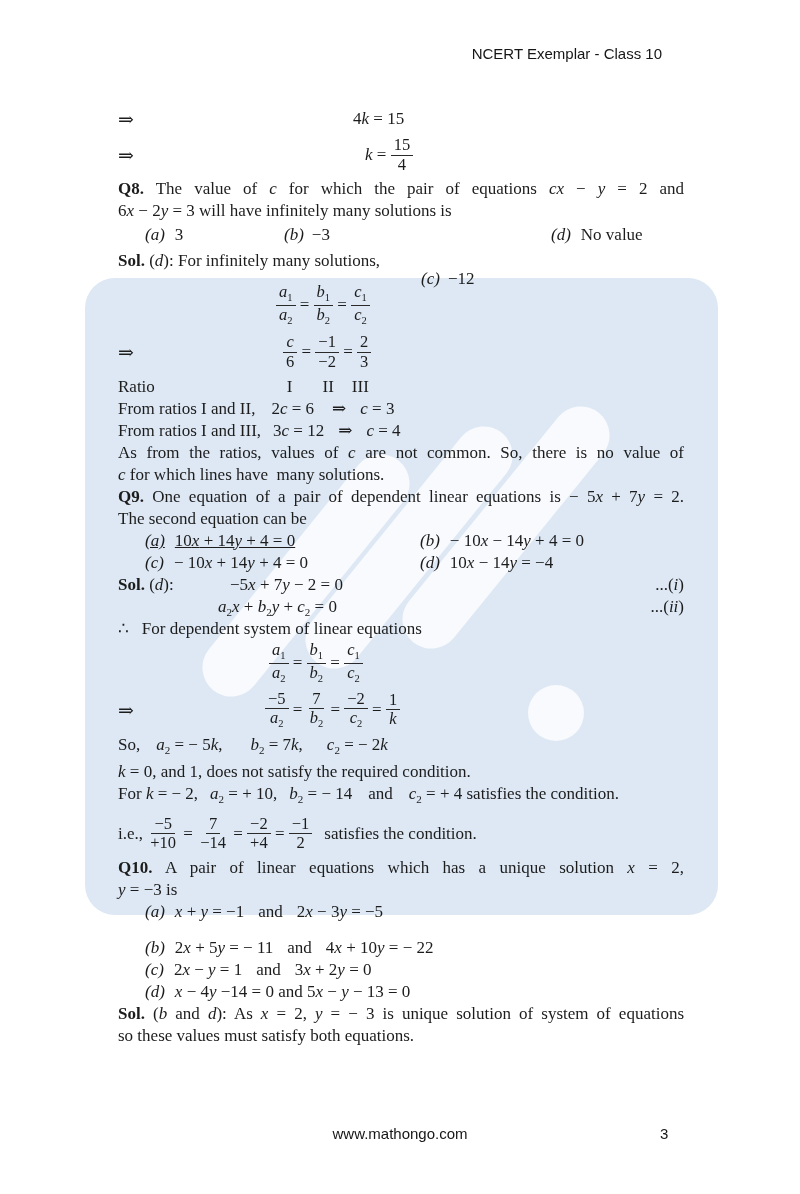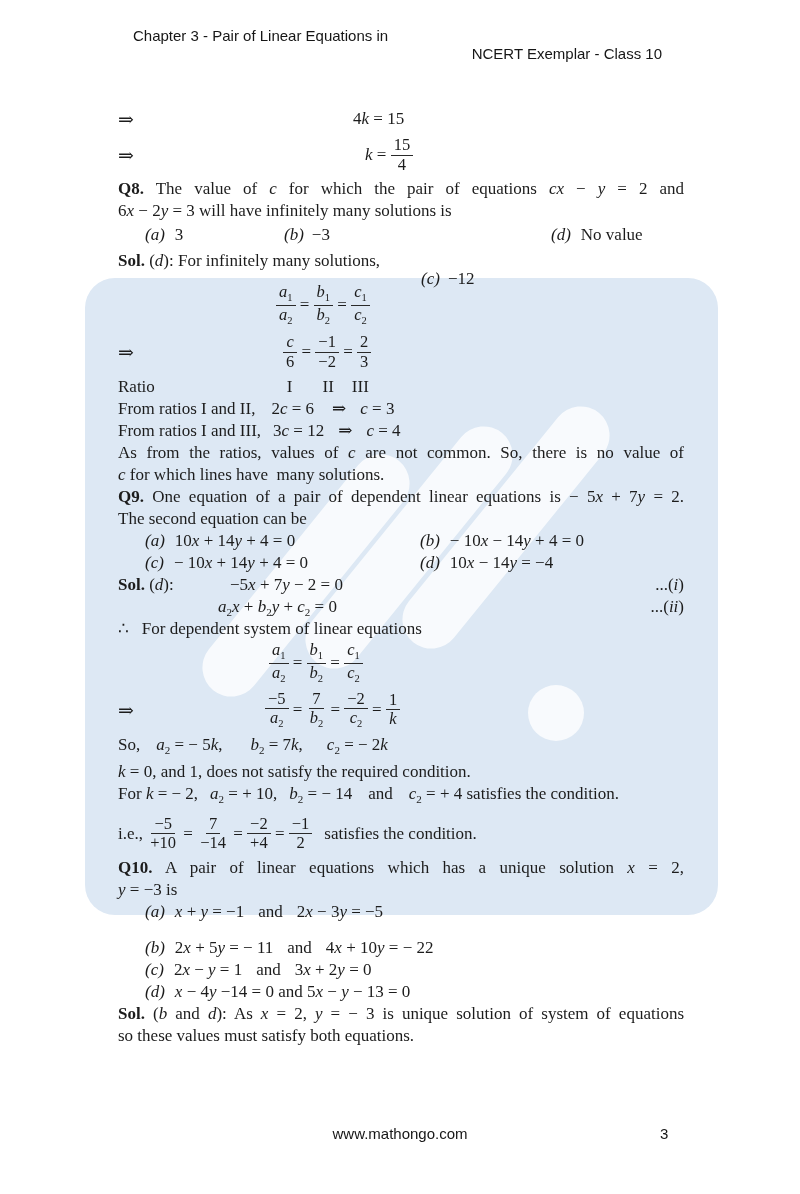--- a/index.html
+++ b/index.html
@@ -46,21 +46,20 @@
   .sollab{position:absolute;left:0;white-space:pre;}
   .soleq{position:absolute;white-space:pre;}
   .marker{position:absolute;right:0;white-space:pre;}
 </style>
 </head>
 <body>
 
 <div class="page">
 
   <div class="header-left">
-    <div>Chapter 3 - Pair of Linear Equations in</div>
   </div>
   <div class="header-right">NCERT Exemplar - Class 10</div>
 
   <div class="hl-box">
     <div class="wm">
       <div class="wm-bar b1"></div>
       <div class="wm-bar b2"></div>
       <div class="wm-bar b3"></div>
       <div class="wm-dot"></div>
     </div>
@@ -136,21 +135,21 @@
           </span>
         </div>
         <div class="line text"><span class="rm">Ratio</span><span class="gap" style="width: 132px;"></span><span class="rm">I</span><span class="gap" style="width: 30px;"></span><span class="rm">II</span><span class="gap" style="width: 18px;"></span><span class="rm">III</span></div>
         <div class="line text"><span class="rm">From ratios I and II,</span><span class="gap" style="width: 16px;"></span><span class="rm">2</span><span class="it">c</span><span class="rm"> = 6</span><span class="gap" style="width: 18px;"></span><span class="rm">⇒</span><span class="gap" style="width: 14px;"></span><span class="it">c</span><span class="rm"> = 3</span></div>
         <div class="line text"><span class="rm">From ratios I and III,</span><span class="gap" style="width: 12px;"></span><span class="rm">3</span><span class="it">c</span><span class="rm"> = 12</span><span class="gap" style="width: 14px;"></span><span class="rm">⇒</span><span class="gap" style="width: 14px;"></span><span class="it">c</span><span class="rm"> = 4</span></div>
         <div class="line just"><span class="rm">As from the ratios, values of </span><span class="it">c</span><span class="rm"> are not common. So, there is no value of</span></div>
         <div class="line text"><span class="it">c</span><span class="rm"> for which lines have  many solutions.</span></div>
         <div class="line just"><span class="bd">Q9.</span><span class="rm"> One equation of a pair of dependent linear equations is − 5</span><span class="it">x</span><span class="rm"> + 7</span><span class="it">y</span><span class="rm"> = 2.</span></div>
         <div class="line text"><span class="rm">The second equation can be</span></div>
         <div class="line opts">
-          <span class="opt" style="left: 27px;"><span class="it">(a)</span><span class="gap" style="width: 10px;"></span><span class="rm">10</span><span class="it">x</span><span class="rm"> + 14</span><span class="it">y</span><span class="rm"> + 4 = 0</span></span>
+          <span class="opt" style="left: 27px; text-decoration: underline;"><span class="it">(a)</span><span class="gap" style="width: 10px;"></span><span class="rm">10</span><span class="it">x</span><span class="rm"> + 14</span><span class="it">y</span><span class="rm"> + 4 = 0</span></span>
           <span class="opt" style="left: 302px;"><span class="it">(b)</span><span class="gap" style="width: 10px;"></span><span class="rm">− 10</span><span class="it">x</span><span class="rm"> − 14</span><span class="it">y</span><span class="rm"> + 4 = 0</span></span>
         </div>
         <div class="line opts">
           <span class="opt" style="left: 27px;"><span class="it">(c)</span><span class="gap" style="width: 10px;"></span><span class="rm">− 10</span><span class="it">x</span><span class="rm"> + 14</span><span class="it">y</span><span class="rm"> + 4 = 0</span></span>
           <span class="opt" style="left: 302px;"><span class="it">(d)</span><span class="gap" style="width: 10px;"></span><span class="rm">10</span><span class="it">x</span><span class="rm"> − 14</span><span class="it">y</span><span class="rm"> = −4</span></span>
         </div>
         <div class="line solrow">
           <span class="sollab"><span class="bd">Sol.</span><span class="rm"> (</span><span class="it">d</span><span class="rm">):</span></span>
           <span class="soleq" style="left: 112px;"><span class="rm">−5</span><span class="it">x</span><span class="rm"> + 7</span><span class="it">y</span><span class="rm"> − 2 = 0</span></span>
           <span class="marker"><span class="rm">...(</span><span class="it">i</span><span class="rm">)</span></span>

